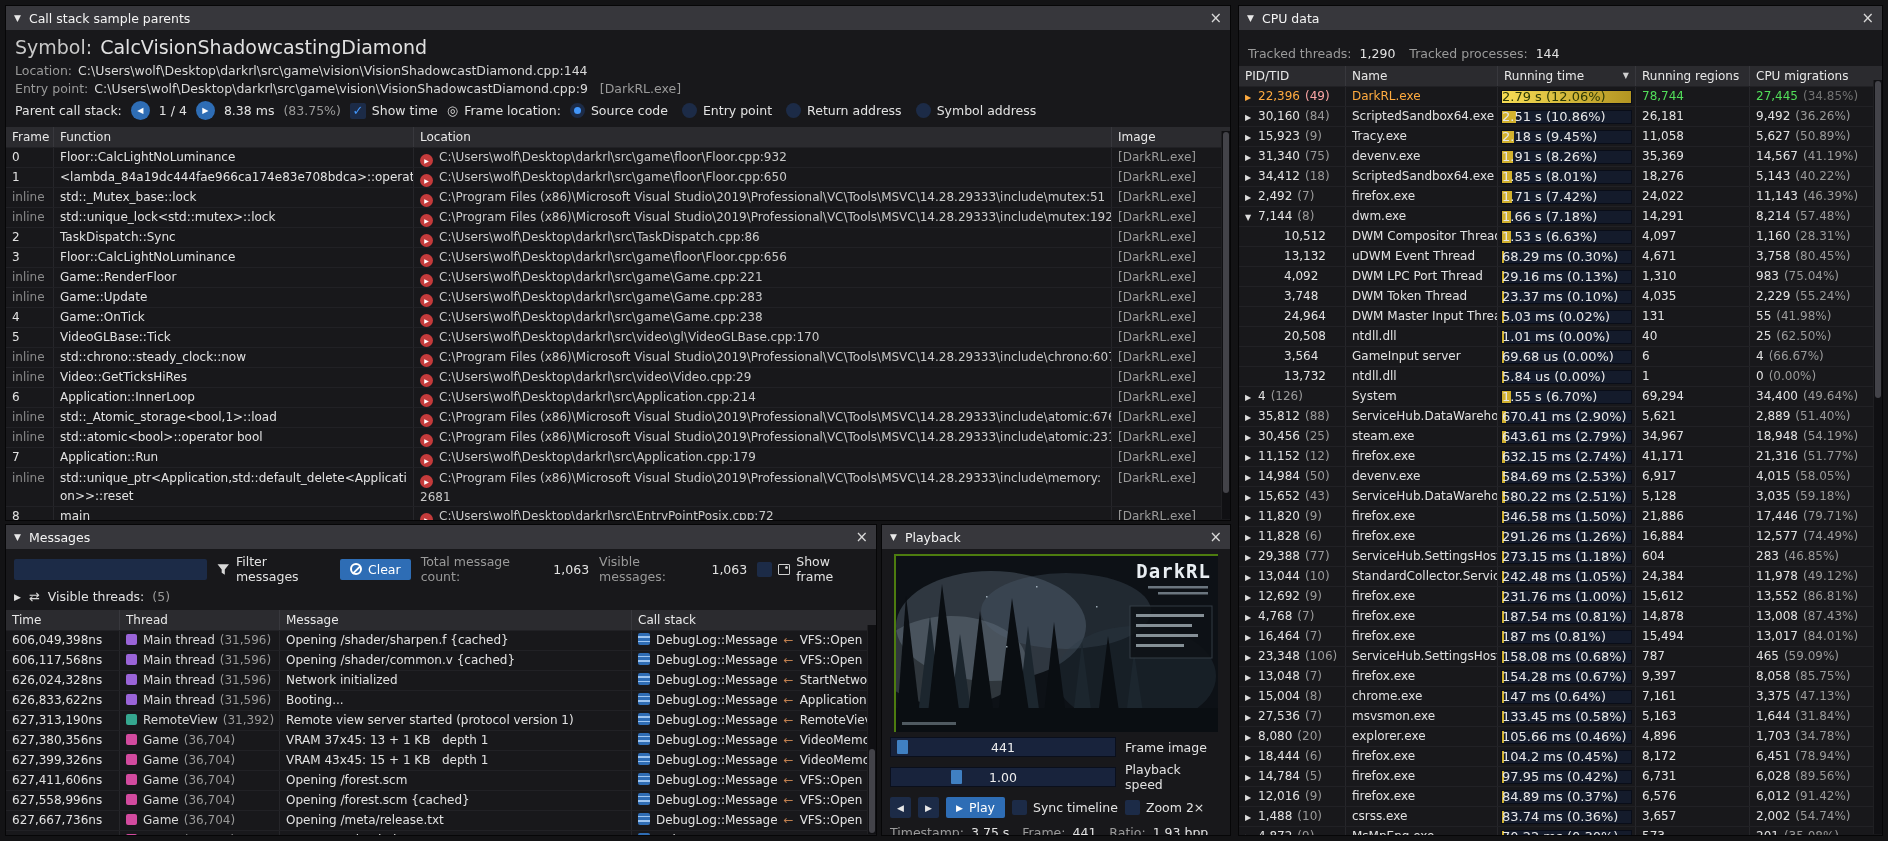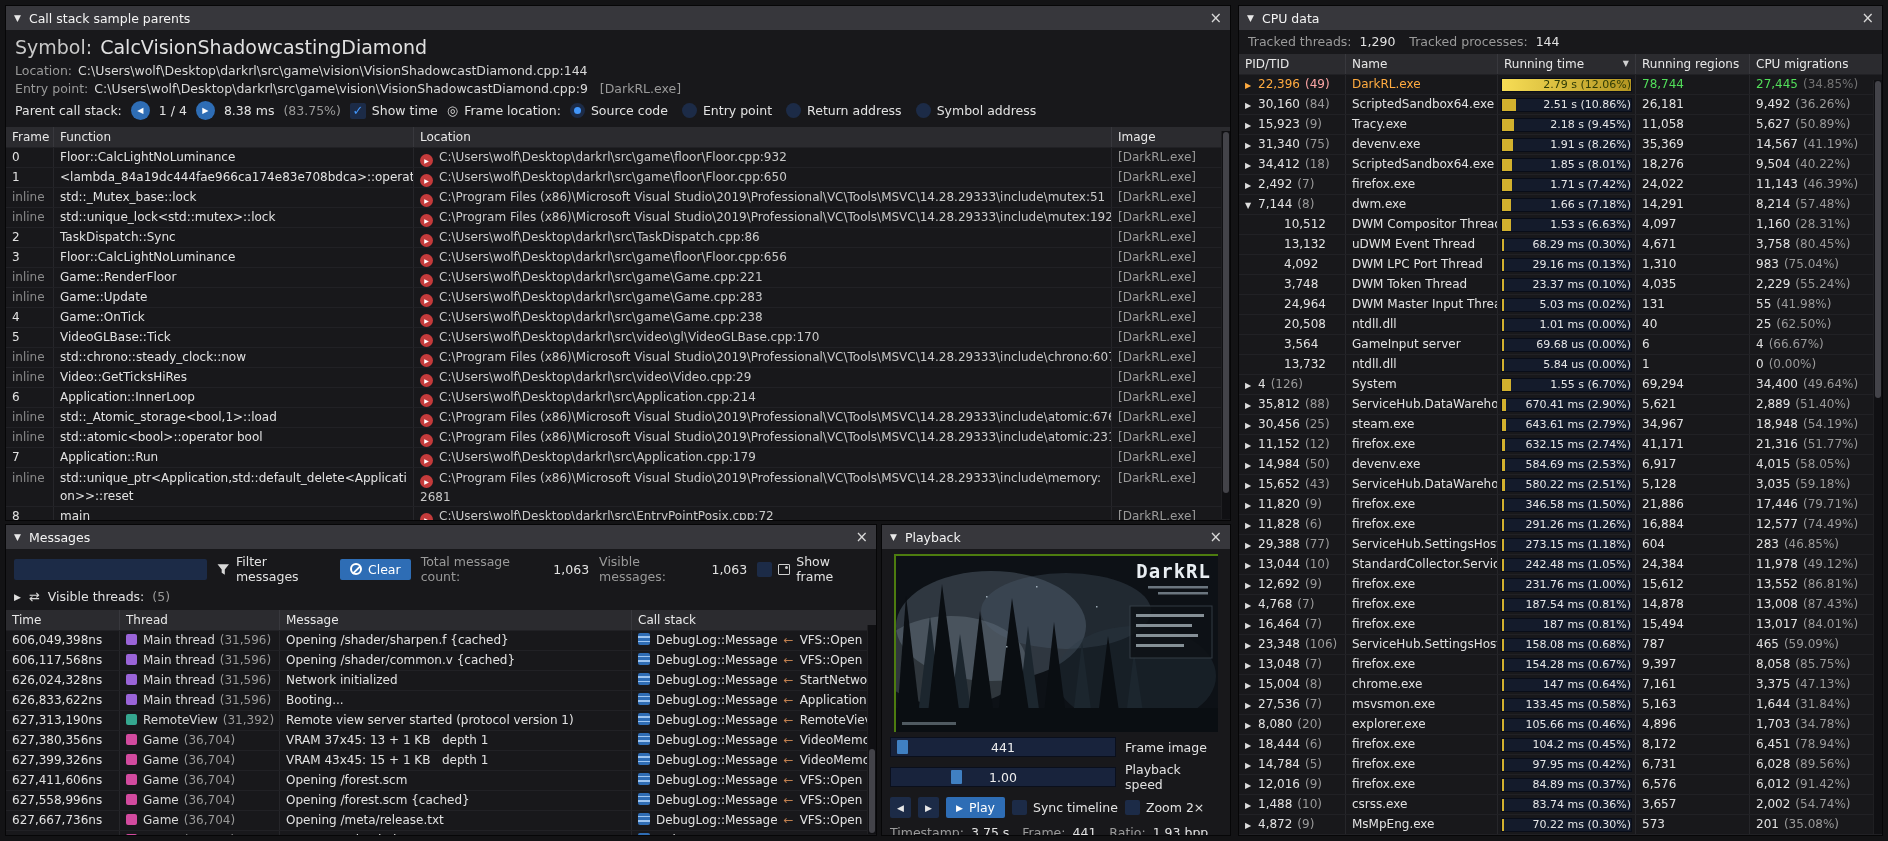--- a/index.html
+++ b/index.html
@@ -74,32 +74,32 @@
 .pb-imgwrap{width:324px;height:178px;border:2px solid #4d7c0f;margin:0 auto;background:#0d1116;}
 .sliderrow{display:flex;align-items:center;gap:9px;}
 .slider{width:226px;height:20px;background:#18233c;border:1px solid #0a0f1c;position:relative;flex:0 0 auto;cursor:pointer;}
 .grab{position:absolute;top:2px;bottom:2px;width:11px;background:#4080c2;border-radius:1px;}
 .slider .sval{position:absolute;inset:0;text-align:center;line-height:19px;color:#efefef;}
 .pb-buttons{display:flex;align-items:center;gap:7px;}
 .sqbtn{width:21px;height:21px;background:#1c2b47;border-radius:2px;display:flex;align-items:center;justify-content:center;font-size:9px;color:#e8e8e8;cursor:pointer;}
 .pb-status{display:flex;align-items:center;gap:7px;margin-top:2px;}
 
 
-.cpu-info{display:flex;align-items:center;gap:8px;padding:4px 9px 5px;}
+.cpu-info{display:flex;align-items:center;gap:8px;padding:16px 9px 5px;}
 .cpid{width:107px;}
 .cname{width:152px;}
 .ctime{width:138px;padding:2px 3px!important;}
 .creg{width:114px;}
 .cmig{flex:1;border-right:none!important;}
 .treearrow{display:inline-block;width:13px;font-size:8px;color:#dedede;}
 .cntv{margin-left:5px;}
 .migp{margin-left:5px;}
 .barbox{position:relative;height:14px;margin-top:0.5px;background:#141b2b;border:1px solid #090d18;overflow:hidden;}
 .barfill{position:absolute;left:0;top:0;bottom:0;background:#d2b12e;min-width:2px;}
-.bartext{position:relative;display:block;text-align:right;line-height:12px;font-size:11px;color:#e6e6e6;}
+.bartext{position:relative;display:block;text-align:left;line-height:12px;font-size:13px;color:#e6e6e6;}
 .cpu-row.child .cpid{padding-left:32px;}
 .cpu-row.hl .pidv,.cpu-row.hl .treearrow{color:#ffab40;}
 .cpu-row.hl .cntv{color:#fca5a5;}
 .cpu-row.hl .cname{color:#ffab40;}
 .cpu-row.hl .creg,.cpu-row.hl .migv{color:#52de5a;}
 .cpu-row.hl .migp{color:#737373;}
 .cpu-row.hl .barfill{background:linear-gradient(90deg,#f7dd55,#b39522);}
 .cpu-row.hl .bartext{color:#2e3b06;}
 .sortarrow{font-size:8px;margin-left:auto;color:#d0d0d0;}
 .hflex{display:flex;align-items:center;}
@@ -618,21 +618,21 @@
           <div class="trow cpu-row">
             <div class="cpid"><span class="treearrow">▶</span><span class="pidv">34,412</span><span class="dim cntv">(18)</span></div>
             <div class="cname">ScriptedSandbox64.exe</div>
             <div class="ctime">
               <div class="barbox">
                 <div class="barfill" style="width: 8%;"></div>
                 <span class="bartext">1.85 s (8.01%)</span>
               </div>
             </div>
             <div class="creg">18,276</div>
-            <div class="cmig"><span class="migv">9,504</span><span class="dim migp">(40.22%)</span></div>
+            <div class="cmig"><span class="migv">5,143</span><span class="dim migp">(40.22%)</span></div>
           </div>
 
           <div class="trow cpu-row">
             <div class="cpid"><span class="treearrow">▶</span><span class="pidv">2,492</span><span class="dim cntv">(7)</span></div>
             <div class="cname">firefox.exe</div>
             <div class="ctime">
               <div class="barbox">
                 <div class="barfill" style="width: 7.4%;"></div>
                 <span class="bartext">1.71 s (7.42%)</span>
               </div>

